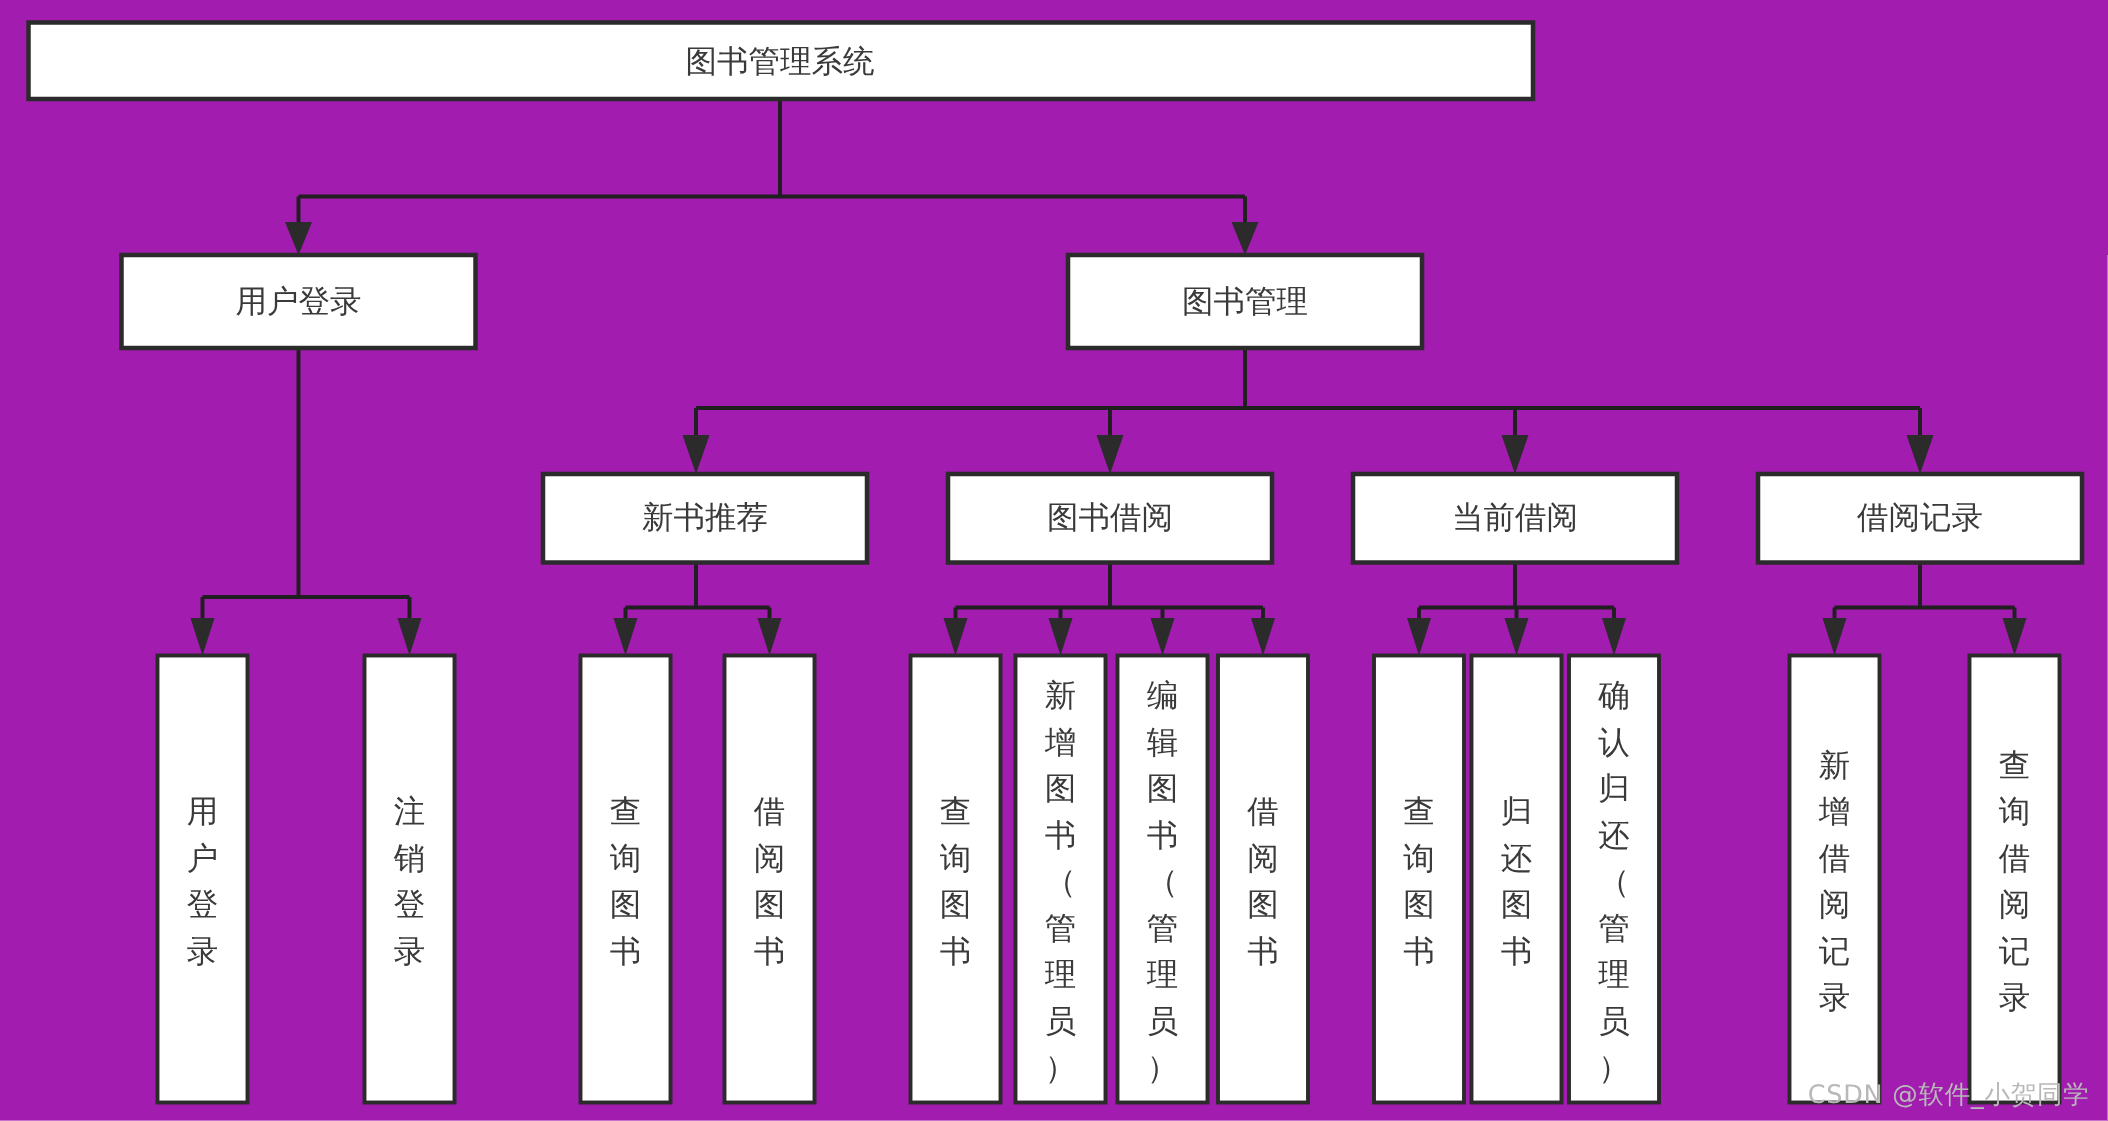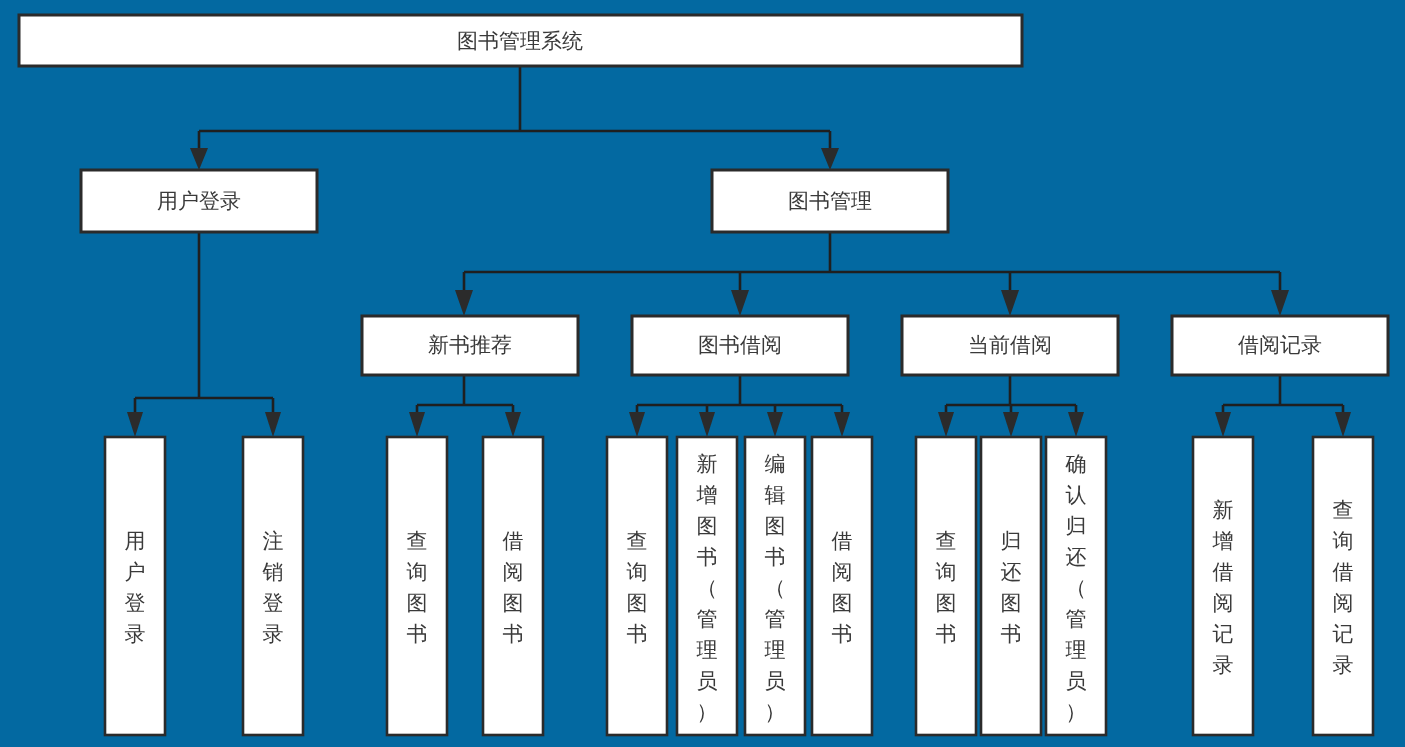--- a/index.html
+++ b/index.html
@@ -10,21 +10,21 @@
   body {
     width: 1405px;
     height: 747px;
     font-family: "DejaVu Sans", "Liberation Sans", sans-serif;
     overflow: hidden;
   }
   #diagram-root {
     position: relative;
     width: 1405px;
     height: 747px;
-    background: #0369a1;
+    background: #a21caf;
   }
   svg#tree-svg {
     position: absolute;
     left: 0;
     top: 0;
     width: 1405px;
     height: 747px;
     display: block;
   }
   .node-box {
@@ -235,13 +235,14 @@
       <rect class="node-box-thin" x="1193" y="437" width="60" height="298"></rect>
       <text class="node-label-v" x="1223" y="586"><tspan x="1223" y="517.18">新</tspan><tspan x="1223" y="548.18">增</tspan><tspan x="1223" y="579.18">借</tspan><tspan x="1223" y="610.18">阅</tspan><tspan x="1223" y="641.18">记</tspan><tspan x="1223" y="672.18">录</tspan></text>
     </g>
     <g>
       <rect class="node-box-thin" x="1313" y="437" width="60" height="298"></rect>
       <text class="node-label-v" x="1343" y="586"><tspan x="1343" y="517.18">查</tspan><tspan x="1343" y="548.18">询</tspan><tspan x="1343" y="579.18">借</tspan><tspan x="1343" y="610.18">阅</tspan><tspan x="1343" y="641.18">记</tspan><tspan x="1343" y="672.18">录</tspan></text>
     </g>
 
   </svg>
 
+  <div class="watermark">CSDN @软件_小贺同学</div>
 </div>
 
 </body></html>

